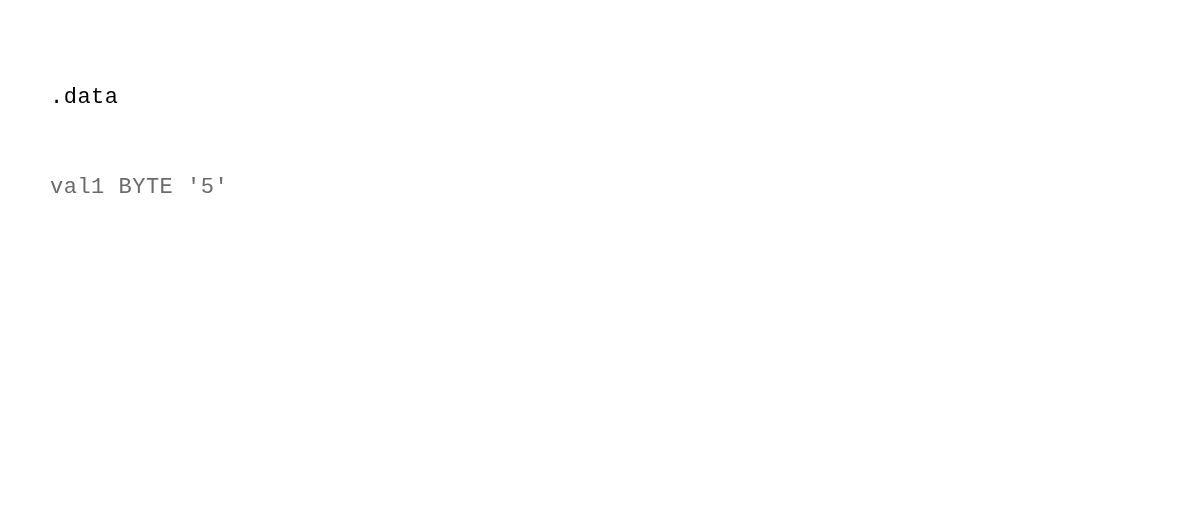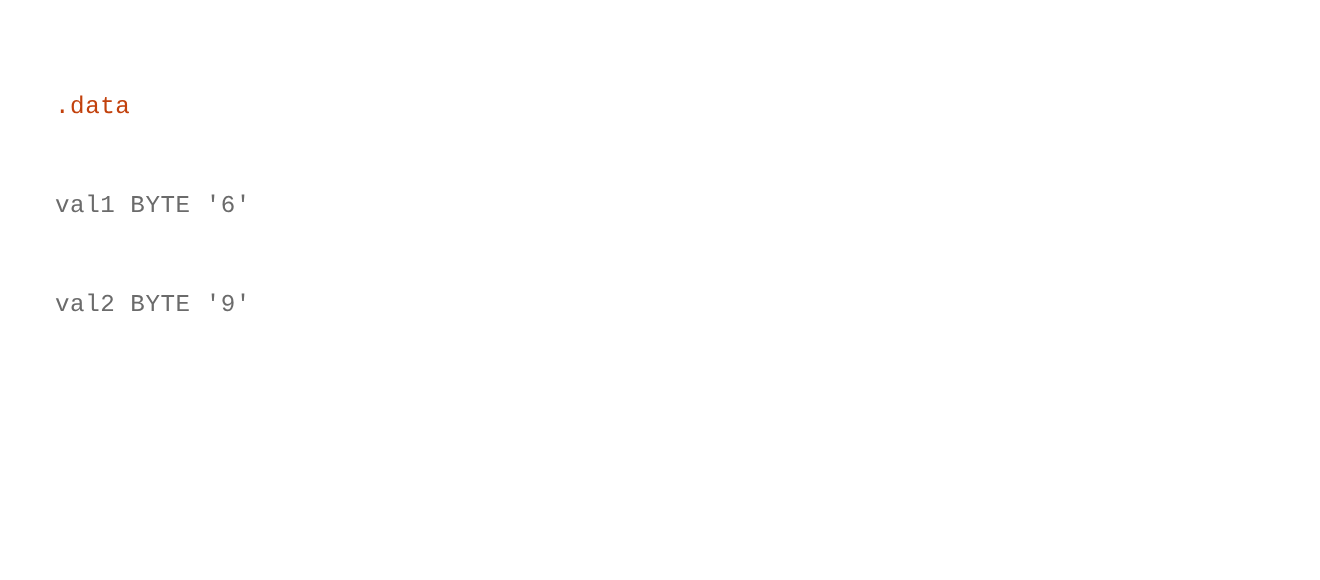--- a/index.html
+++ b/index.html
@@ -23,37 +23,33 @@
       display: flex;
     }
     .instr-col {
       display: inline-block;
       min-width: 470px;
     }
     .comment-col {
       display: inline-block;
     }
     .dir {
-      color: #c2410c;
+      color: #000000;
     }
   </style>
 </head>
 <body>
 
 <div class="code-container">
   <div class="line">
     <span class="instr-col"><span></span><span class="dir">.data</span><span></span></span>
     <span class="comment-col"></span>
   </div>
   <div class="line">
-    <span class="instr-col"><span>val1 BYTE '6'</span><span class="dir"></span><span></span></span>
-    <span class="comment-col"></span>
-  </div>
-  <div class="line">
-    <span class="instr-col"><span>val2 BYTE '9'</span><span class="dir"></span><span></span></span>
+    <span class="instr-col"><span>val1 BYTE '5'</span><span class="dir"></span><span></span></span>
     <span class="comment-col"></span>
   </div>
   
   
   
   
   
   
 </div>
 

